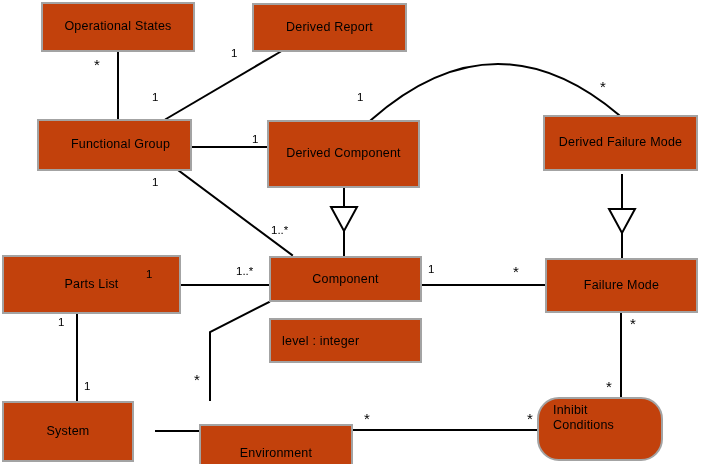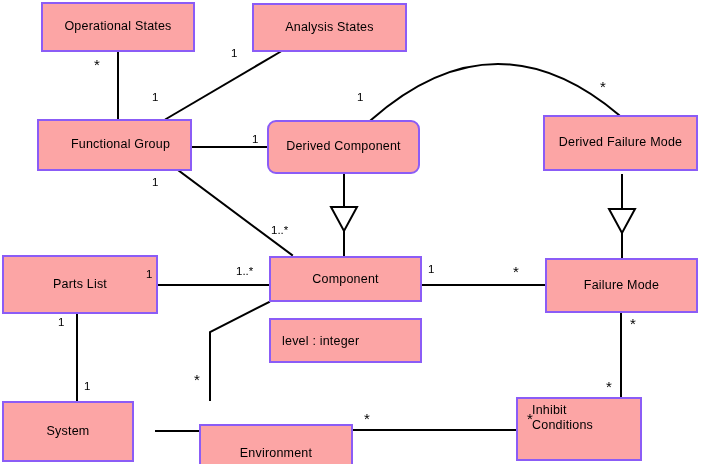--- a/index.html
+++ b/index.html
@@ -21,22 +21,22 @@
   #edge-layer {
     position: absolute;
     left: 0;
     top: 0;
     width: 702px;
     height: 464px;
   }
   .uml-class {
     position: absolute;
     box-sizing: border-box;
-    border: 2px solid #8b5cf6;
-    background: #fca5a5;
+    border: 2px solid #a3a3a3;
+    background: #c2410c;
     z-index: 5;
   }
   .class-name {
     display: flex;
     align-items: center;
     justify-content: center;
     width: 100%;
     height: 100%;
     box-sizing: border-box;
     font-size: 12.5px;
@@ -108,50 +108,50 @@
       <polygon points="331,207 357,207 344,231" fill="#ffffff" stroke="#000000" stroke-width="2" stroke-linejoin="miter"></polygon>
       <path d="M 622 175 L 622 258" fill="none" stroke="#000000" stroke-width="2" stroke-linecap="square"></path>
       <polygon points="609,209 635,209 622,233" fill="#ffffff" stroke="#000000" stroke-width="2" stroke-linejoin="miter"></polygon>
     </svg>
 
   <div id="class-layer">
       <div class="uml-class" style="left: 41px; top: 2px; width: 154px; height: 50px;">
         <div class="class-name">Operational States</div>
       </div>
       <div class="uml-class" style="left: 252px; top: 3px; width: 155px; height: 49px;">
-        <div class="class-name">Analysis States</div>
+        <div class="class-name">Derived Report</div>
       </div>
       <div class="uml-class" style="left: 37px; top: 119px; width: 155px; height: 52px; padding-left: 12px;">
         <div class="class-name">Functional Group</div>
       </div>
-      <div class="uml-class" style="left: 267px; top: 120px; width: 153px; height: 54px; border-radius: 9px;">
+      <div class="uml-class" style="left: 267px; top: 120px; width: 153px; height: 68px;">
         <div class="class-name">Derived Component</div>
       </div>
       <div class="uml-class" style="left: 543px; top: 115px; width: 155px; height: 56px;">
         <div class="class-name">Derived Failure Mode</div>
       </div>
-      <div class="uml-class" style="left: 2px; top: 255px; width: 156px; height: 59px;">
+      <div class="uml-class" style="left: 2px; top: 255px; width: 179px; height: 59px;">
         <div class="class-name">Parts List</div>
       </div>
       <div class="uml-class with-attrs" style="left: 269px; top: 256px; width: 153px; height: 46px;">
         <div class="compartment-name">Component</div>
       </div>
       <div class="uml-class" style="left: 269px; top: 318px; width: 153px; height: 45px;">
         <div class="compartment-attrs" style="border-top: none; height: 100%;">level : integer</div>
       </div>
       <div class="uml-class" style="left: 545px; top: 258px; width: 153px; height: 55px;">
         <div class="class-name">Failure Mode</div>
       </div>
       <div class="uml-class" style="left: 2px; top: 401px; width: 132px; height: 61px;">
         <div class="class-name">System</div>
       </div>
       <div class="uml-class" style="left: 199px; top: 400px; width: 154px; height: 60px; margin-top: 24px;">
         <div class="class-name">Environment</div>
       </div>
-      <div class="uml-class" style="left: 516px; top: 397px; width: 126px; height: 64px;">
+      <div class="uml-class" style="left: 537px; top: 397px; width: 126px; height: 64px; border-radius: 22px;">
         <div class="class-name top-align">Inhibit
 Conditions</div>
       </div>
     </div>
   <div id="label-layer">
       <span class="mult-label star" style="left: 94px; top: 57px;">*</span>
       <span class="mult-label" style="left: 231px; top: 48px;">1</span>
       <span class="mult-label" style="left: 152px; top: 92px;">1</span>
       <span class="mult-label" style="left: 357px; top: 92px;">1</span>
       <span class="mult-label" style="left: 252px; top: 134px;">1</span>

